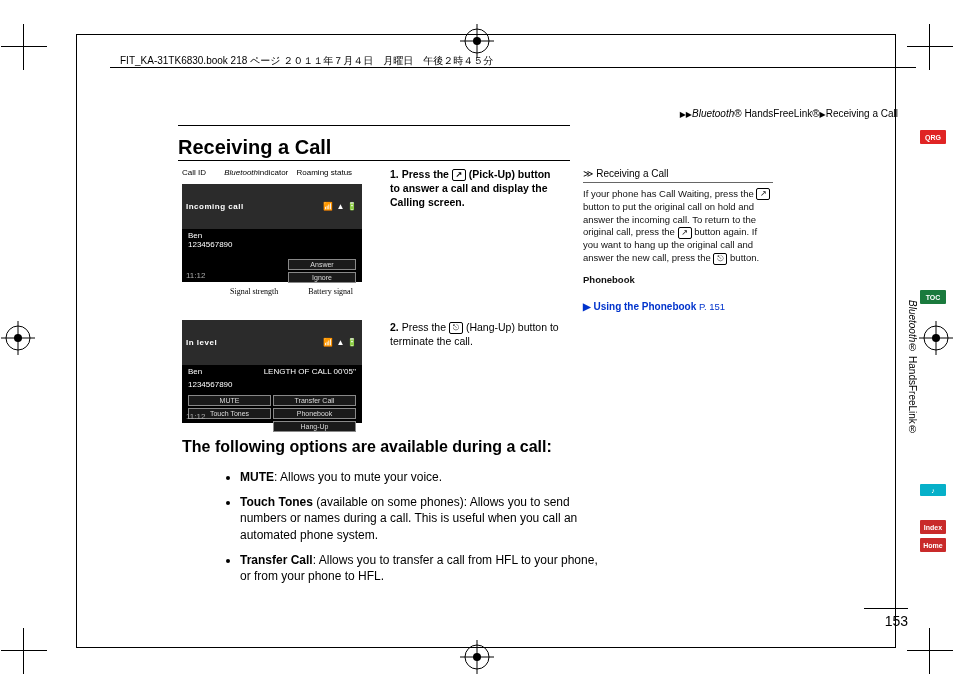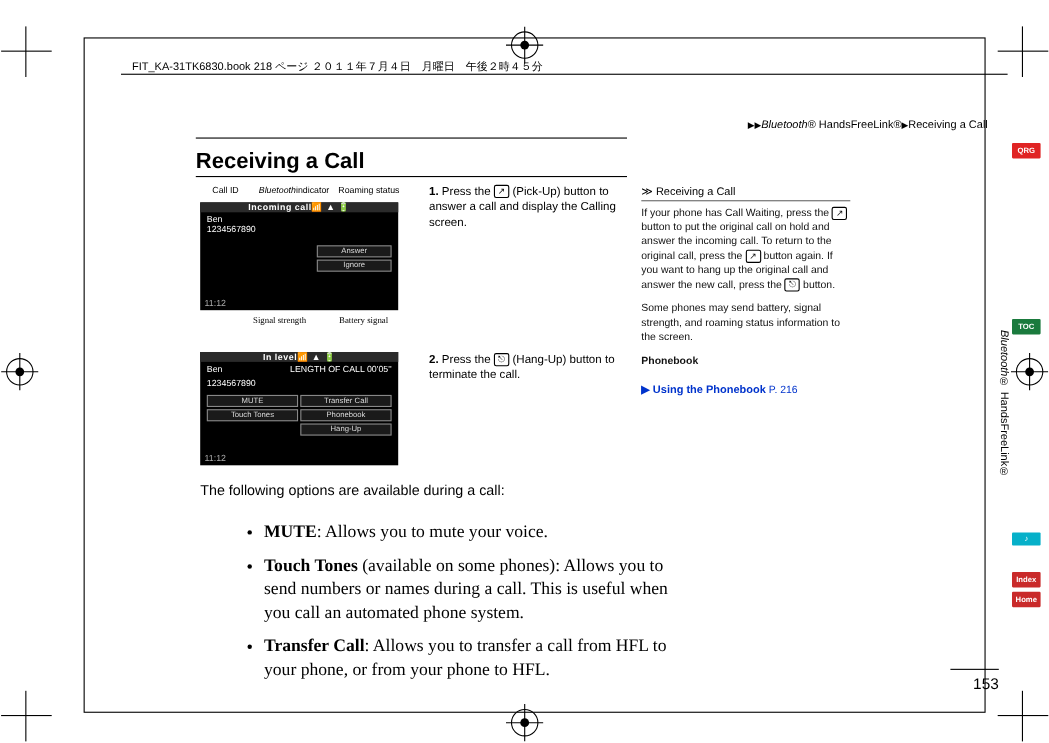--- a/index.html
+++ b/index.html
@@ -67,38 +67,38 @@
   }
   
   .shot {
     position:absolute;
     background:#000;
     color:#fff;
     font-size:8px;
   }
   .shot1 { left:182px; top:184px; width:180px; height:98px; }
   .shot2 { left:182px; top:320px; width:180px; height:103px; }
-  .shot .bar { background:#2b2b2b; padding:0 4px; font-weight:bold; letter-spacing:.5px; display:flex; justify-content:center; align-items:center;}
+  .shot .bar { background:#2b2b2b; padding:18px 4px; font-weight:bold; letter-spacing:.5px; display:flex; justify-content:space-between; align-items:center;}
   .shot .mid { padding:2px 6px; }
   .shot .btn { border:1px solid #888; background:#1a1a1a; color:#ddd; font-size:7px; text-align:center; padding:1px 0;}
   .shot1 .btns { margin-top:10px; }
   .shot1 .btns .btn { width:66px; margin-left:auto; margin-bottom:2px;}
   .shot2 .grid { display:grid; grid-template-columns:1fr 1fr; gap:2px; padding:4px 6px;}
   .shot .time { position:absolute; left:4px; bottom:2px; color:#aaa; font-size:8px; }
-  .callouts { position:absolute; left:182px; top:168px; width:200px; font-size:8px;margin-left:11px; }
+  .callouts { position:absolute; left:182px; top:168px; width:200px; font-size:8px; }
   .callouts span { display:inline-block; }
   .belowcall { position:absolute; left:230px; top:287px; font-size:8px;}
   .belowcall span{ margin-right:30px;font-family:Liberation Serif, serif;}
   
   .step { position:absolute; font-size:10.5px; line-height:1.35; width:170px; }
-  .step1 { left:390px; top:167px; }
+  .step1 { left:390px; top:167px;font-weight:bold; }
   .step2 { left:390px; top:320px; }
   .iconbox { display:inline-block; border:1px solid #000; border-radius:2px; width:12px; height:10px; vertical-align:middle; font-size:8px; text-align:center; line-height:10px;}
-  .options-intro { position:absolute; left:182px; top:438px; font-size:13px; }
-  .bullets { position:absolute; left:200px; top:457px; width:368px; font-size:16px; line-height:1.35;font-family:Liberation Serif, serif; }
+  .options-intro { position:absolute; left:182px; top:438px; font-size:16px;font-weight:bold; }
+  .bullets { position:absolute; left:200px; top:457px; width:368px; font-size:12px; line-height:1.35; }
   .bullets li { margin-bottom:9px; }
   
   .side-head { position:absolute; left:583px; top:168px; font-size:10px; }
   .side-rule { position:absolute; left:583px; width:190px; top:182px; border-top:1px solid #666;}
   .side-body { position:absolute; left:583px; top:188px; width:188px; font-size:9.5px; line-height:1.35; color:#111;}
   .side-body p { margin:0 0 9px 0; }
   .side-body .ph { font-weight:bold; }
   .link { color:#0033cc; font-weight:bold; font-size:10px;}
   .linkp { color:#0033cc; font-size:9.5px;}
   
@@ -243,23 +243,22 @@
   <li><b>Touch Tones</b><span> (available on some phones): Allows you to send numbers or names during a call. This is useful when you call an automated phone system.</span></li>
   <li><b>Transfer Call</b><span>: Allows you to transfer a call from HFL to your phone, or from your phone to HFL.</span></li>
 </ul>
 
 <div class="side-head">
   <span>≫</span> <span>Receiving a Call</span>
 </div>
 <div class="side-rule"></div>
 <div class="side-body">
   <p><span>If your phone has Call Waiting, press the </span><span class="iconbox">↗</span><span> button to put the original call on hold and answer the incoming call. To return to the original call, press the </span><span class="iconbox">↗</span><span> button again. If you want to hang up the original call and answer the new call, press the </span><span class="iconbox">⎋</span><span> button.</span></p>
-  <p>Some phones may send battery, signal strength, and roaming status information to the screen.</p>
   <p><span class="ph">Phonebook</span><br><br>
-    <span class="link"><span>▶</span> <span>Using the Phonebook</span></span><span class="linkp"> P. 216</span>
+    <span class="link"><span>▶</span> <span>Using the Phonebook</span></span><span class="linkp"> P. 151</span>
   </p>
 </div>
 
 <div class="vside">
   <span style="font-style:italic">Bluetooth</span><span style="font-style:normal">® HandsFreeLink®</span>
 </div>
 
 <div class="pill qrg">QRG</div>
 <div class="pill toc">TOC</div>
 <div class="pill nav">♪</div>

